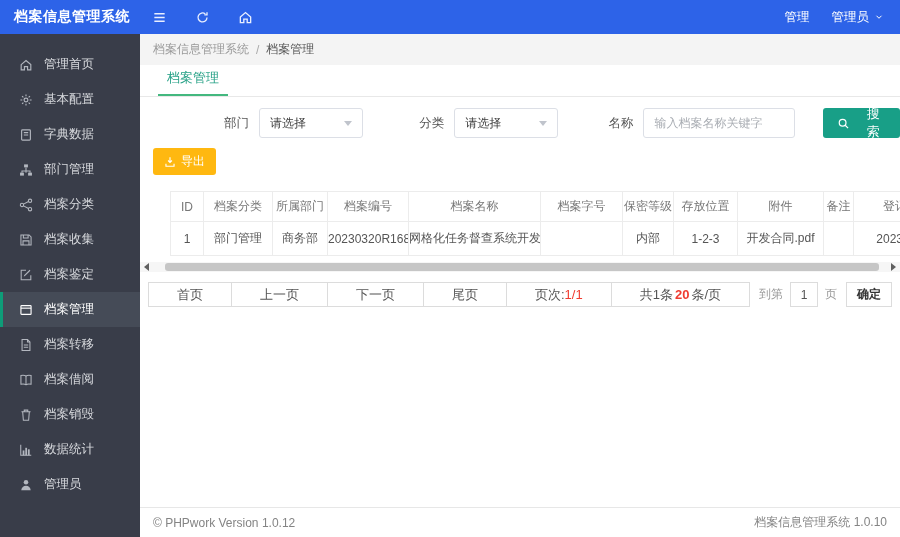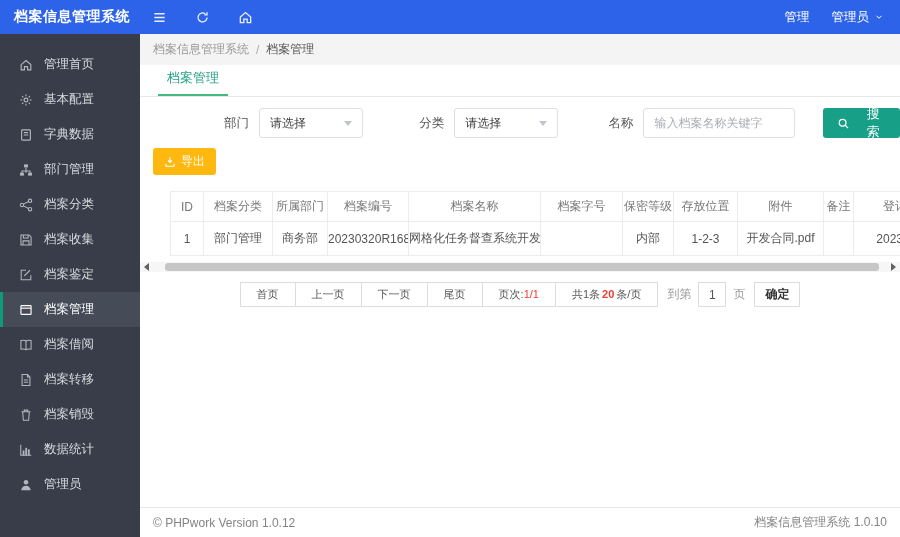--- a/index.html
+++ b/index.html
@@ -54,21 +54,21 @@
   td { height:34px; color:#555; font-size:12px; }
   .att { cursor:pointer; }
 
   .hscroll { margin:6px 0 0 0; height:10px; background:#f6f6f6; position:relative; display:flex; align-items:center; }
   .hs-arr { width:0; height:0; cursor:pointer; }
   .hs-left { margin-left:4px; border-top:4px solid transparent; border-bottom:4px solid transparent; border-right:5px solid #606060; }
   .hs-right { position:absolute; right:4px; border-top:4px solid transparent; border-bottom:4px solid transparent; border-left:5px solid #606060; }
   .hs-thumb { position:absolute; left:25px; right:21px; top:1px; height:8px; background:#c6c6c6; border-radius:3px; cursor:grab; }
 
   .pager { margin-top:10px; display:flex; justify-content:center; align-items:center; }
-  .pg-cell { height:25px; line-height:23px; background:#fff; border:1px solid #dcdcdc; margin-left:-1px; padding:0 16px; color:#555; font-size:11px; }
+  .pg-cell { height:25px; line-height:23px; background:#fff; border:1px solid #dcdcdc; margin-left:-1px; padding:0 28px; color:#555; font-size:13px; }
   .pg-cell.first { margin-left:0; }
   .pg-btn { cursor:pointer; }
   .red { color:#f03b30; }
   .pg-total b { font-weight:bold; margin:0 2px; }
   .pg-goto { display:flex; align-items:center; margin-left:9px; color:#999; }
   .goto-input { width:28px; height:25px; border:1px solid #dcdcdc; text-align:center; margin:0 7px; font-size:12px; color:#555; outline:none; font-family:inherit; }
   .btn-confirm { margin-left:9px; height:25px; border:1px solid #dcdcdc; background:#fff; padding:0 10px; font-size:12px; color:#333; font-weight:bold; cursor:pointer; font-family:inherit; }
 
   .spacer { flex:1; }
   .footer { height:30px; border-top:1px solid #e7e7e7; display:flex; align-items:center; justify-content:space-between; padding:0 13px; color:#848484; font-size:12px; }
@@ -180,34 +180,34 @@
           <svg class="ico" viewBox="0 0 16 16" fill="none" stroke="currentColor" stroke-width="1.3">
             <rect x="2.2" y="3" width="11.6" height="10" rx="0.8"></rect>
             <path d="M2.2 5.9h11.6"></path>
           </svg>
         </span>
       <span class="slabel">档案管理</span>
     </div>
     <div class="side-item">
       <span class="sicon">
           <svg class="ico" viewBox="0 0 16 16" fill="none" stroke="currentColor" stroke-width="1.2">
+            <path d="M3.5 1.8h6.2l2.8 2.8v9.6H3.5z"></path>
+            <path d="M9.7 1.8v2.8h2.8M5.5 8h5M5.5 10.6h5"></path>
+          </svg>
+        </span>
+      <span class="slabel">档案转移</span>
+    </div>
+    <div class="side-item">
+      <span class="sicon">
+          <svg class="ico" viewBox="0 0 16 16" fill="none" stroke="currentColor" stroke-width="1.2">
             <path d="M8 3.4C6.6 2.5 4.8 2.4 2.2 2.8v10c2.6-.4 4.4-.3 5.8.6 1.4-.9 3.2-1 5.8-.6v-10c-2.6-.4-4.4-.3-5.8.6z"></path>
             <path d="M8 3.4v10"></path>
           </svg>
         </span>
       <span class="slabel">档案借阅</span>
-    </div>
-    <div class="side-item">
-      <span class="sicon">
-          <svg class="ico" viewBox="0 0 16 16" fill="none" stroke="currentColor" stroke-width="1.2">
-            <path d="M3.5 1.8h6.2l2.8 2.8v9.6H3.5z"></path>
-            <path d="M9.7 1.8v2.8h2.8M5.5 8h5M5.5 10.6h5"></path>
-          </svg>
-        </span>
-      <span class="slabel">档案转移</span>
     </div>
     <div class="side-item">
       <span class="sicon">
           <svg class="ico" viewBox="0 0 16 16" fill="none" stroke="currentColor" stroke-width="1.2">
             <path d="M2.8 4.2h10.4M6 4V2.4h4V4"></path>
             <path d="M4.2 4.2 5 14h6l.8-9.8"></path>
           </svg>
         </span>
       <span class="slabel">档案销毁</span>
     </div>

